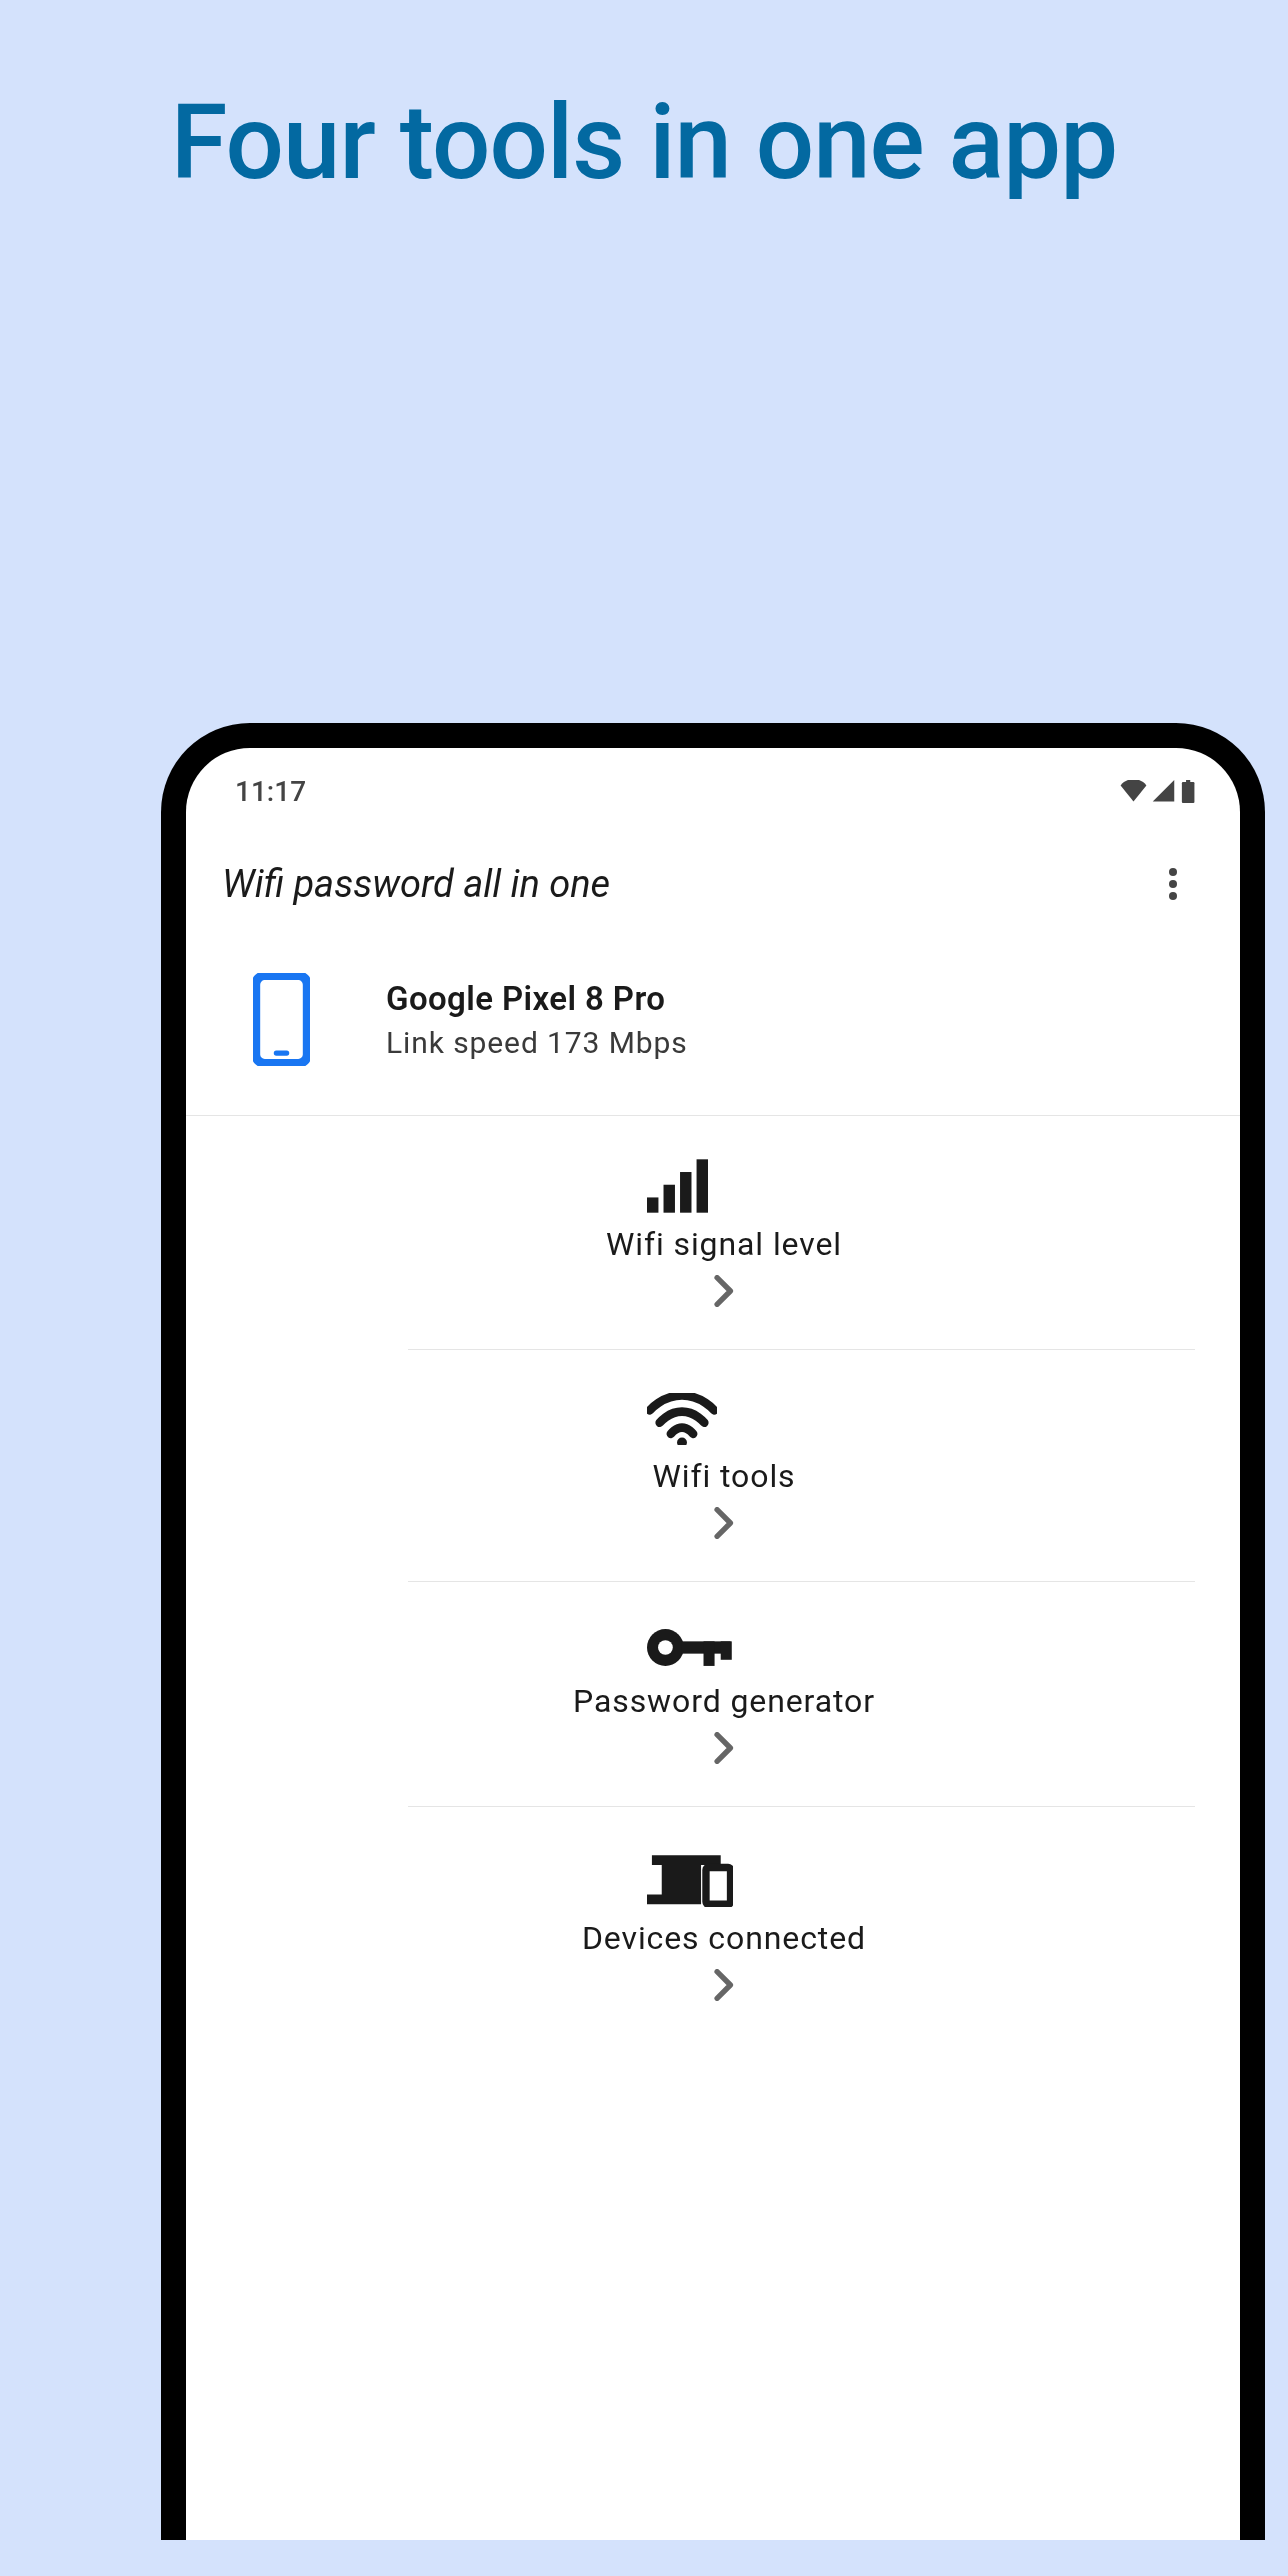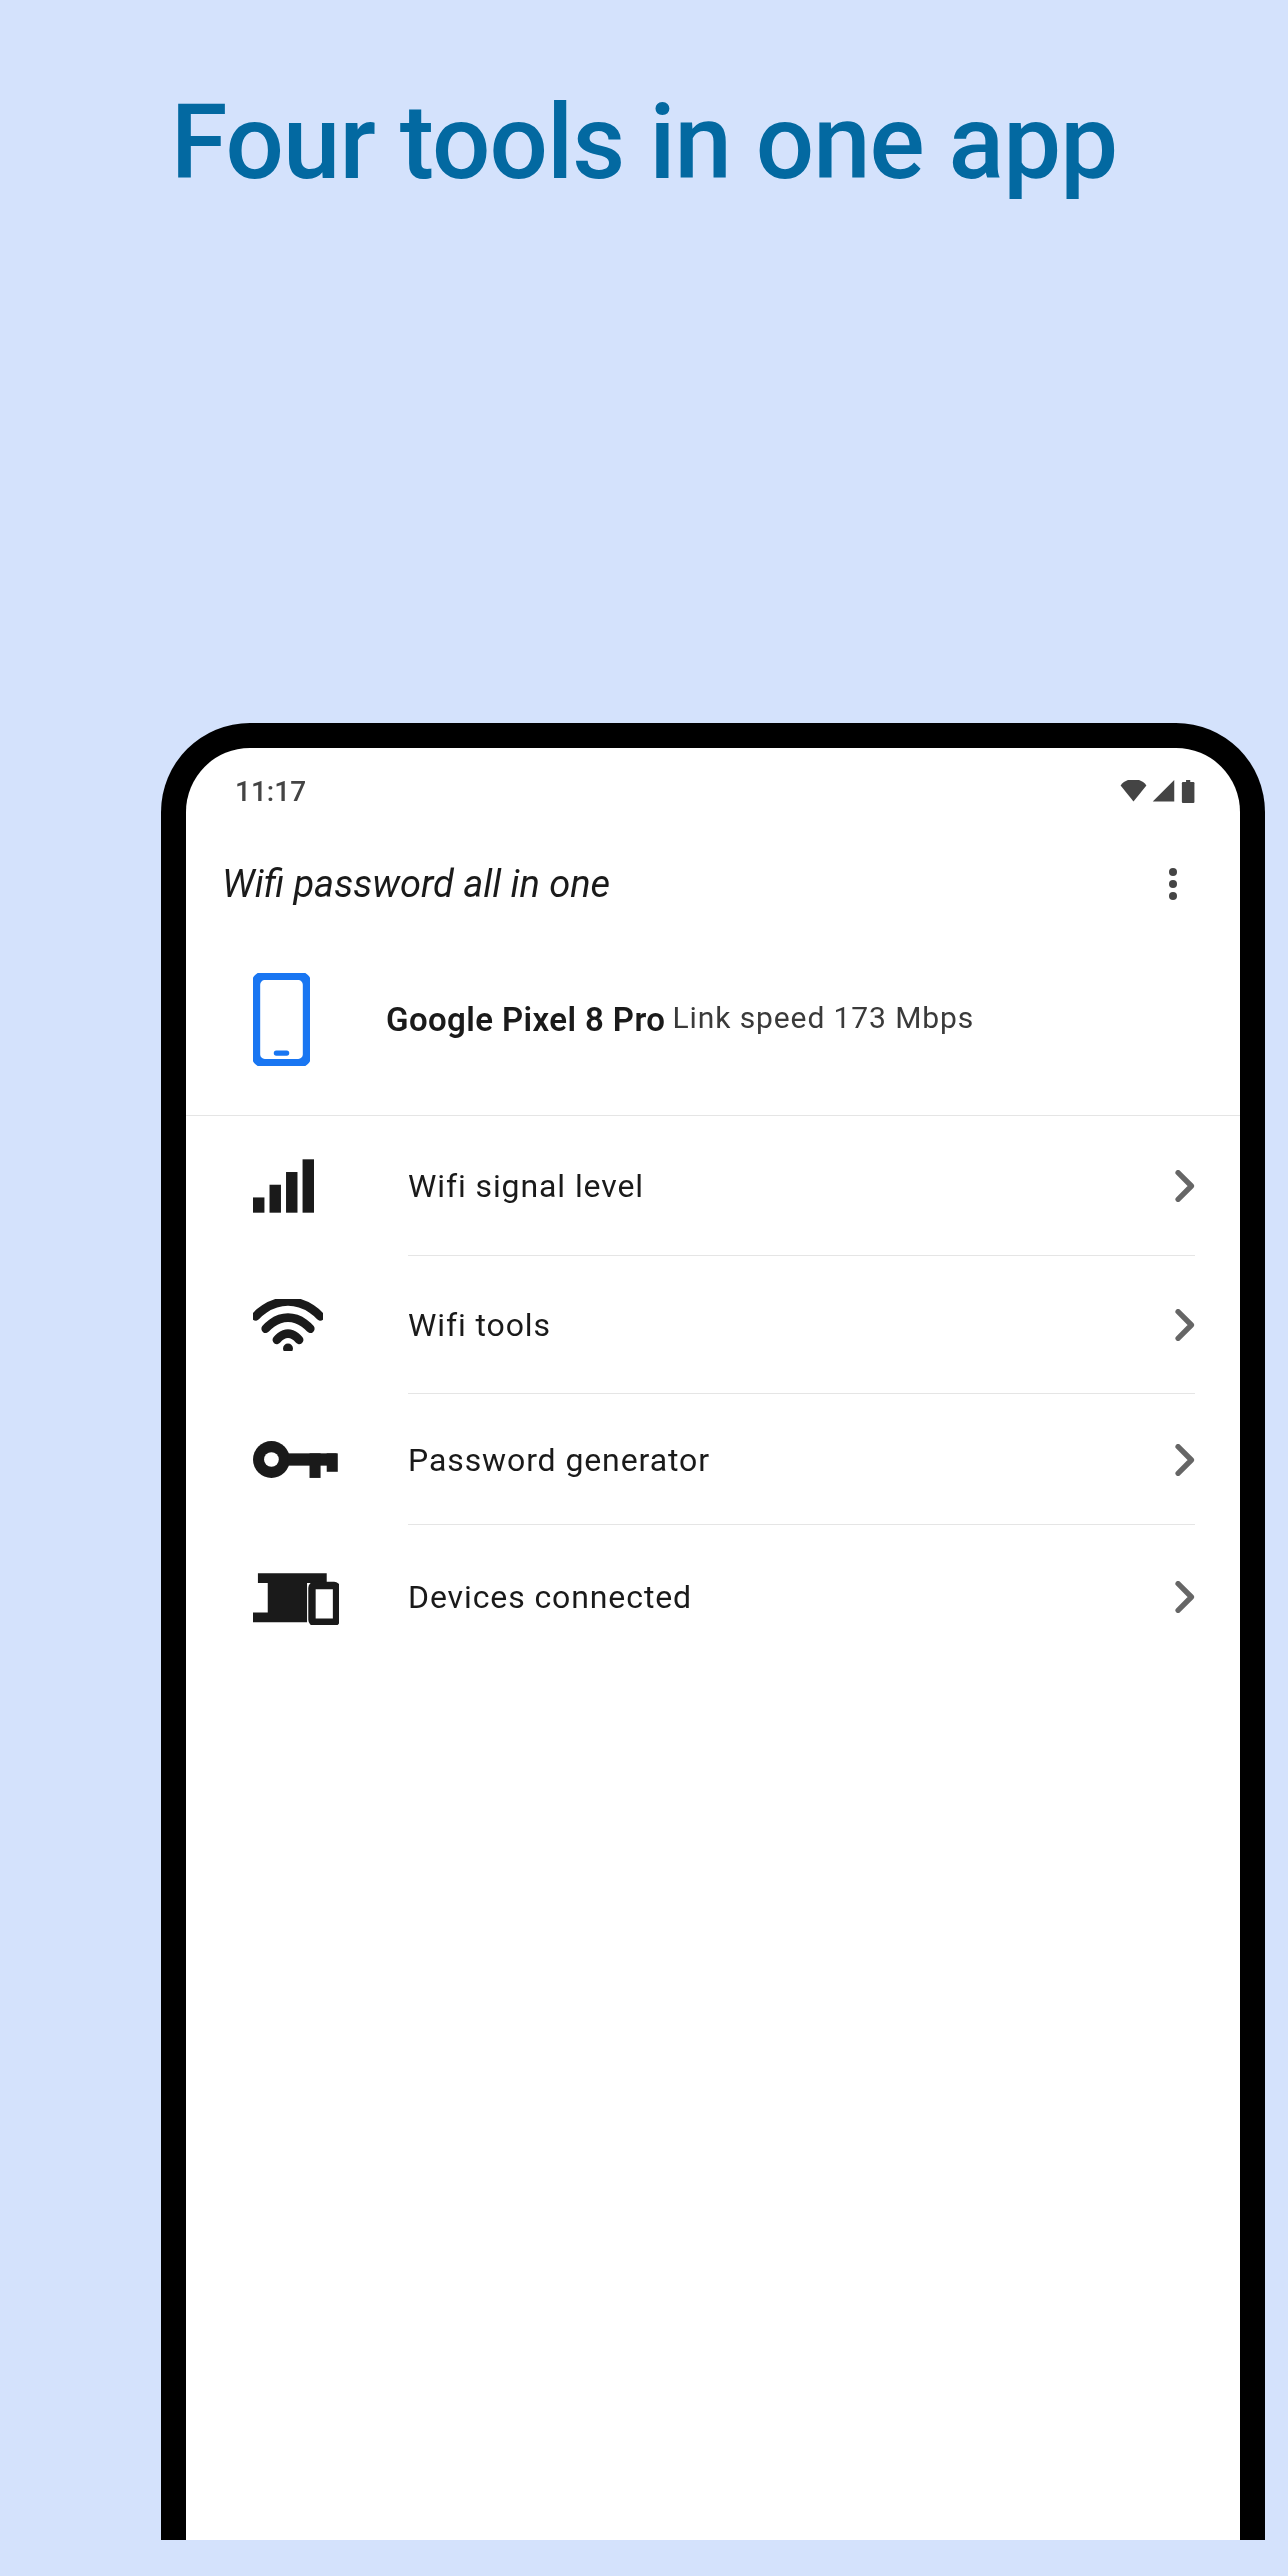--- a/index.html
+++ b/index.html
@@ -79,43 +79,44 @@
     }
     .device-section {
       display: flex;
       align-items: center;
       padding: 27px 36px 49px 67px;
       gap: 76px;
       border-bottom: 0.9px solid #e5e5e5;
     }
     .device-info {
       display: flex;
-      flex-direction: row;
+      flex-direction: column;
       gap: 7.2px;
     }
     .device-name {
       font-size: 33px;
       font-weight: 600;
       color: #1a1a1a;
       letter-spacing: 0.4px;
     }
     .device-subtitle {
       font-size: 30px;
       color: #3a3a3a;
       letter-spacing: 0.9px;
     }
     .menu-list {
       padding: 0;
     }
     .menu-item {
       display: flex;
       align-items: center;
       padding: 43px 45px 43px 67px;
-      gap: 0;
+      gap: 12px;
       position: relative;
+      flex-direction: column;
     }
     .menu-item:not(:last-child)::after {
       content: '';
       position: absolute;
       bottom: 0;
       left: 222px;
       right: 45px;
       height: 0.9px;
       background: #e5e5e5;
     }

